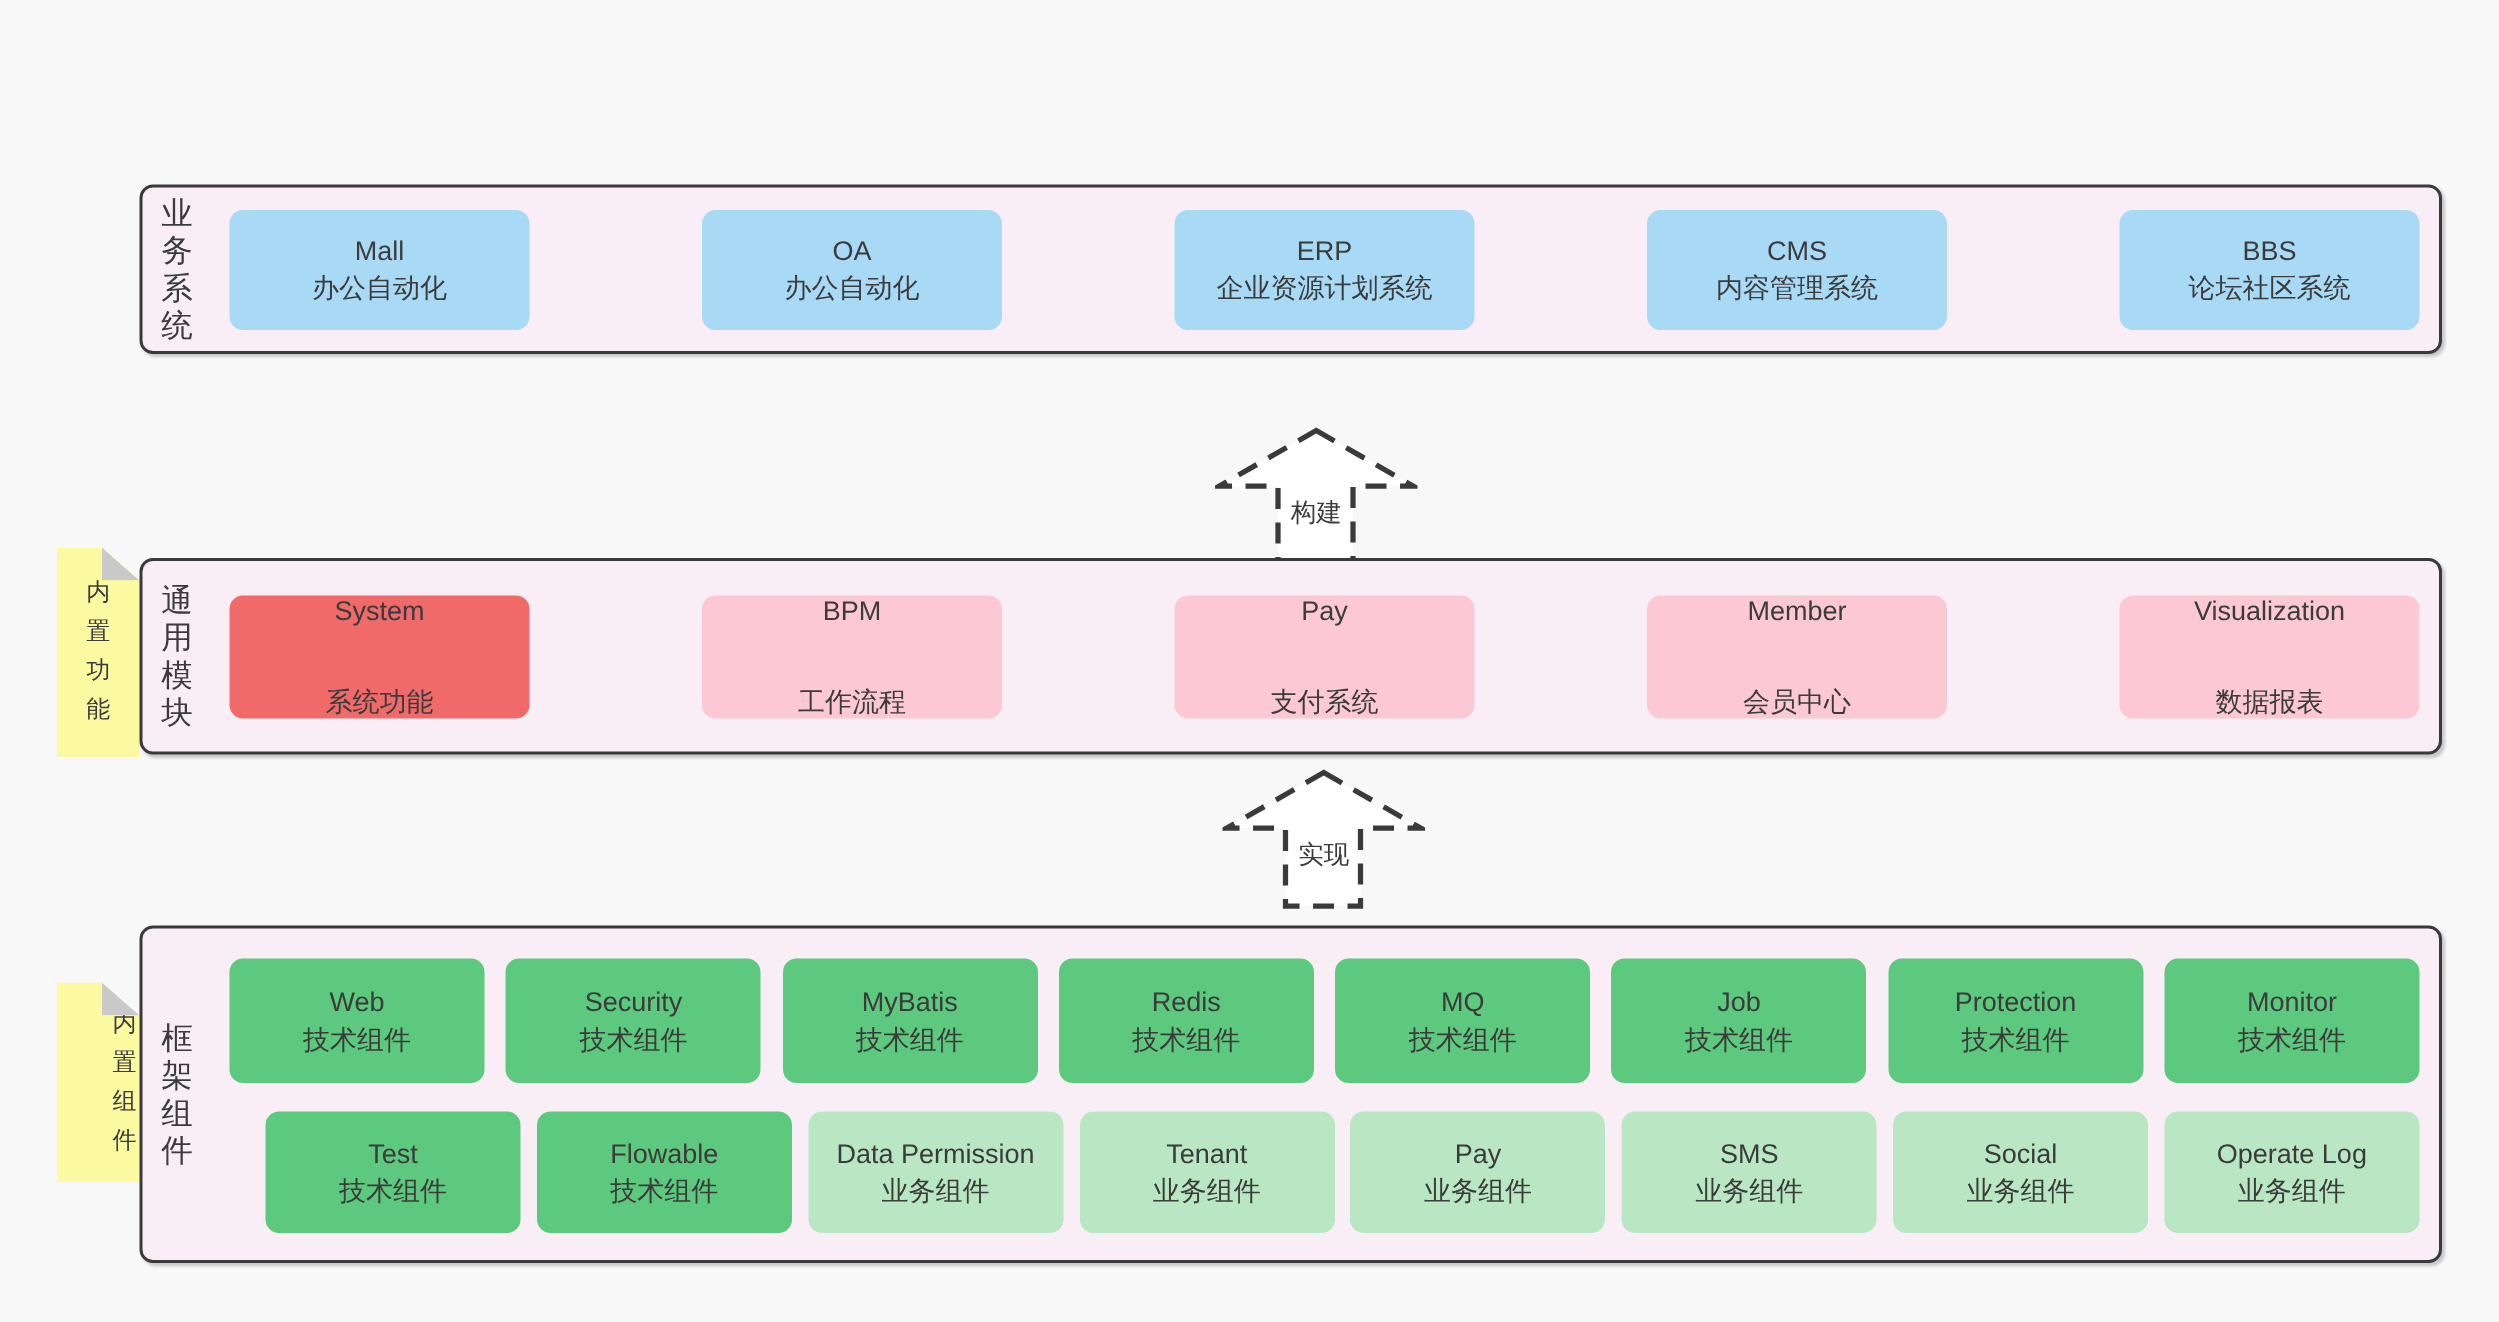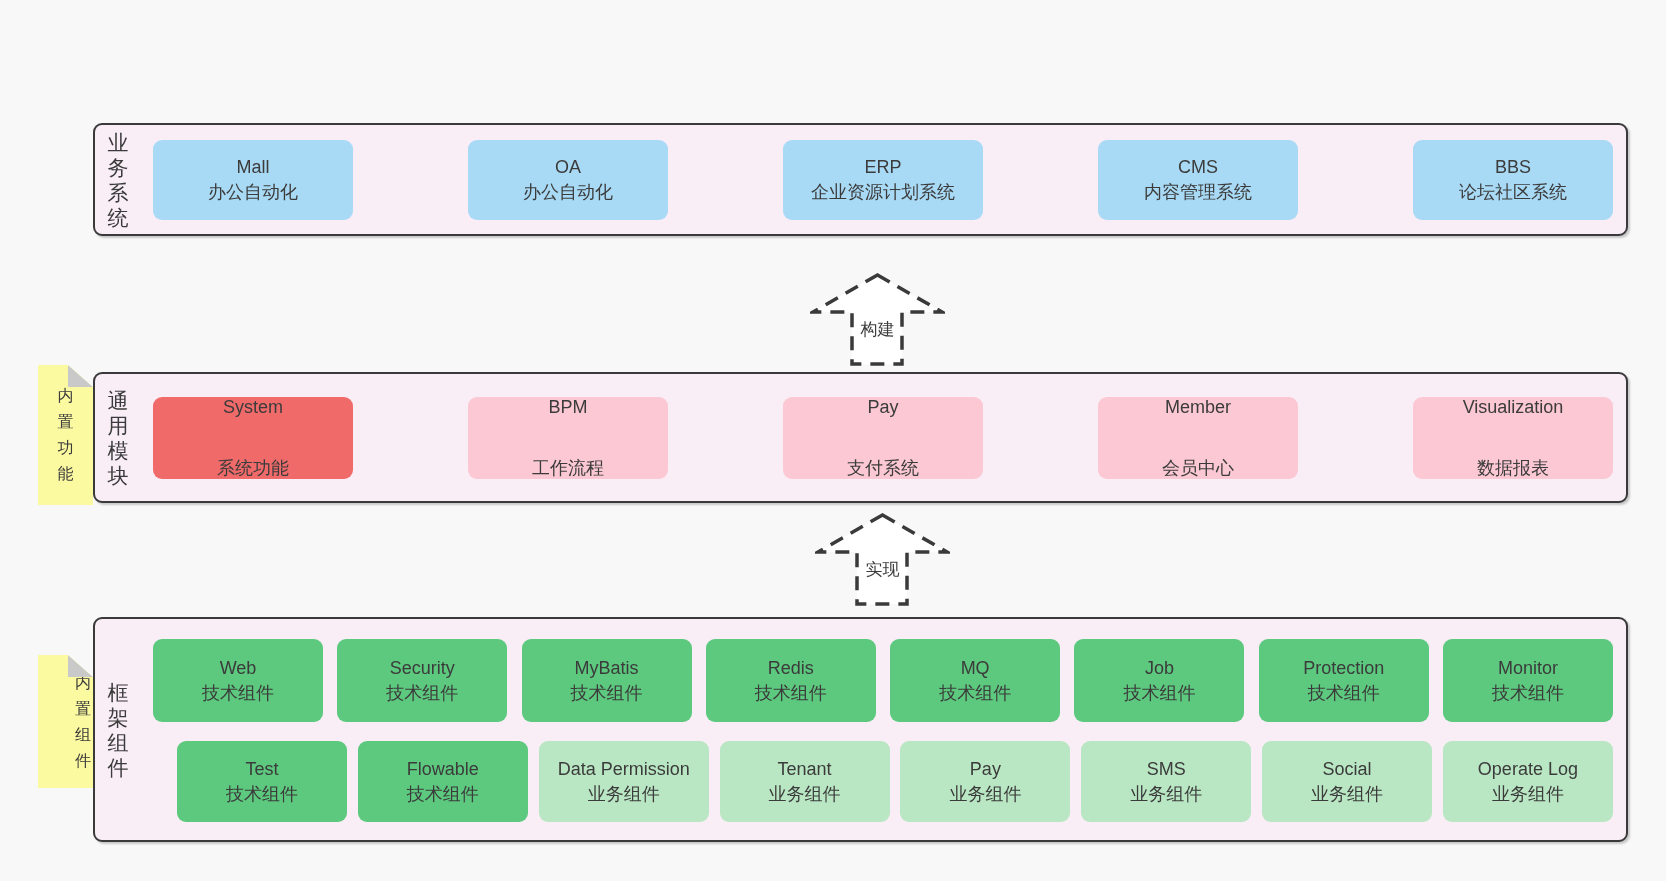--- a/index.html
+++ b/index.html
@@ -62,21 +62,21 @@
   .note .fold{
     position:absolute;top:0;right:0;width:25px;height:22px;
     background:var(--note-fold,#c9c9c9);
     clip-path:polygon(0 0,100% 100%,0 100%);
   }
   .note .txt{
     width:22px;font-size:16px;line-height:26px;
     word-break:break-all;text-align:center;
   }
   .arrow{position:absolute;width:135px;height:95px;}
-  #arrow-build{left:810px;top:272px;}
+  #arrow-build{left:810px;top:284px;}
   #arrow-implement{left:815px;top:512px;}
   .arrow svg{display:block;}
   .arrow-label{
     position:absolute;left:0;right:0;top:46px;
     text-align:center;font-size:17px;
   }
 </style>
 </head>
 <body>
 

